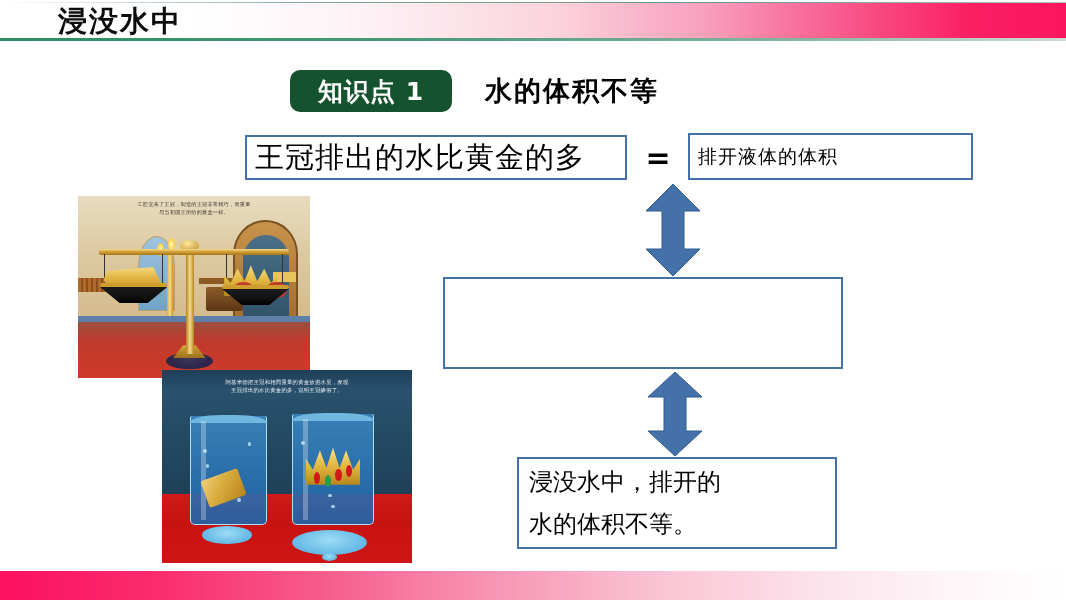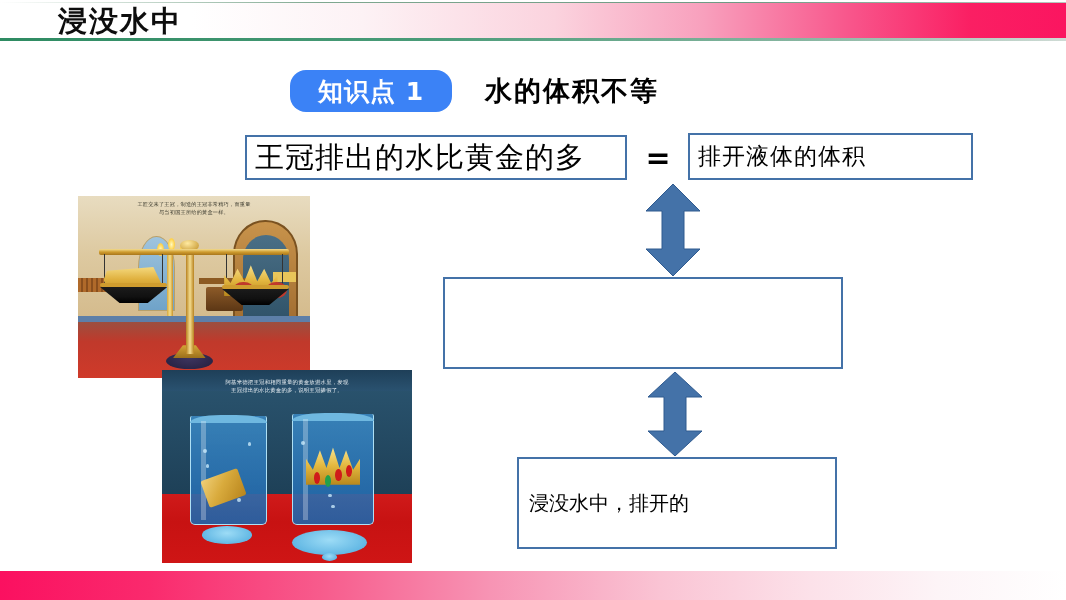--- a/index.html
+++ b/index.html
@@ -69,22 +69,22 @@
         #f794b4 46%, #fac4d4 62%, #fce1e9 76%,
         #fdf4f7 88%, #ffffff 100%);
   }
 
   
   #kp-badge {
     position: absolute;
     left: 290px; top: 70px;
     width: 162px;
     height: 42px;
-    background: #3b82f6;
-    border-radius: 16px;
+    background: #14532d;
+    border-radius: 10px;
     display: flex;
     align-items: center;
     justify-content: center;
     color: #ffffff;
     font-size: 25px;
     font-weight: bold;
     letter-spacing: 1px;
     white-space: nowrap;
   }
   #kp-heading {
@@ -126,41 +126,41 @@
     display: flex;
     align-items: center;
     justify-content: center;
     font-size: 30px;
     font-weight: bold;
     color: #000000;
   }
   #eq-right {
     left: 688px; top: 133px;
     width: 285px; height: 47px;
-    font-size: 23px;
+    font-size: 19px;
     padding-left: 8px;
     letter-spacing: 1px;
     white-space: nowrap;
   }
 
   
   #stmt-mid {
     left: 443px; top: 277px;
     width: 400px; height: 92px;
     font-size: 28px;
     padding: 4px 8px 4px 10px;
     line-height: 42px;
     flex-direction: column;
     justify-content: center;
     align-items: flex-start;
   }
   #stmt-bottom {
     left: 517px; top: 457px;
     width: 320px; height: 92px;
-    font-size: 20px;
+    font-size: 24px;
     padding: 4px 8px 4px 10px;
     line-height: 42px;
     flex-direction: column;
     justify-content: center;
     align-items: flex-start;
     text-align: right;
   }
   .stmt-line { white-space: nowrap; }
 
   
@@ -413,20 +413,21 @@
 </div>
 
 <div class="dbl-arrow" id="arrow-bottom">
   <svg width="54" height="84" viewBox="0 0 54 84" preserveAspectRatio="none">
     <polygon points="27,0 54,25 38,25 38,59 54,59 27,84 0,59 16,59 16,25 0,25" fill="#4472a8" stroke="#2f5a8f" stroke-width="1"></polygon>
   </svg>
 </div>
 
 <div class="txtbox" id="stmt-bottom">
   <span class="stmt-line">浸没水中，排开的</span>
+  <span class="stmt-line">水的体积不等。</span>
 </div>
 
 <div id="img-balance">
   <div class="room-wall"></div>
   <div class="arch-window"></div>
   <div class="arch-door">
     <div class="door-panel"></div>
   </div>
   <div class="key"></div>
   <div class="wood-trim"></div>

